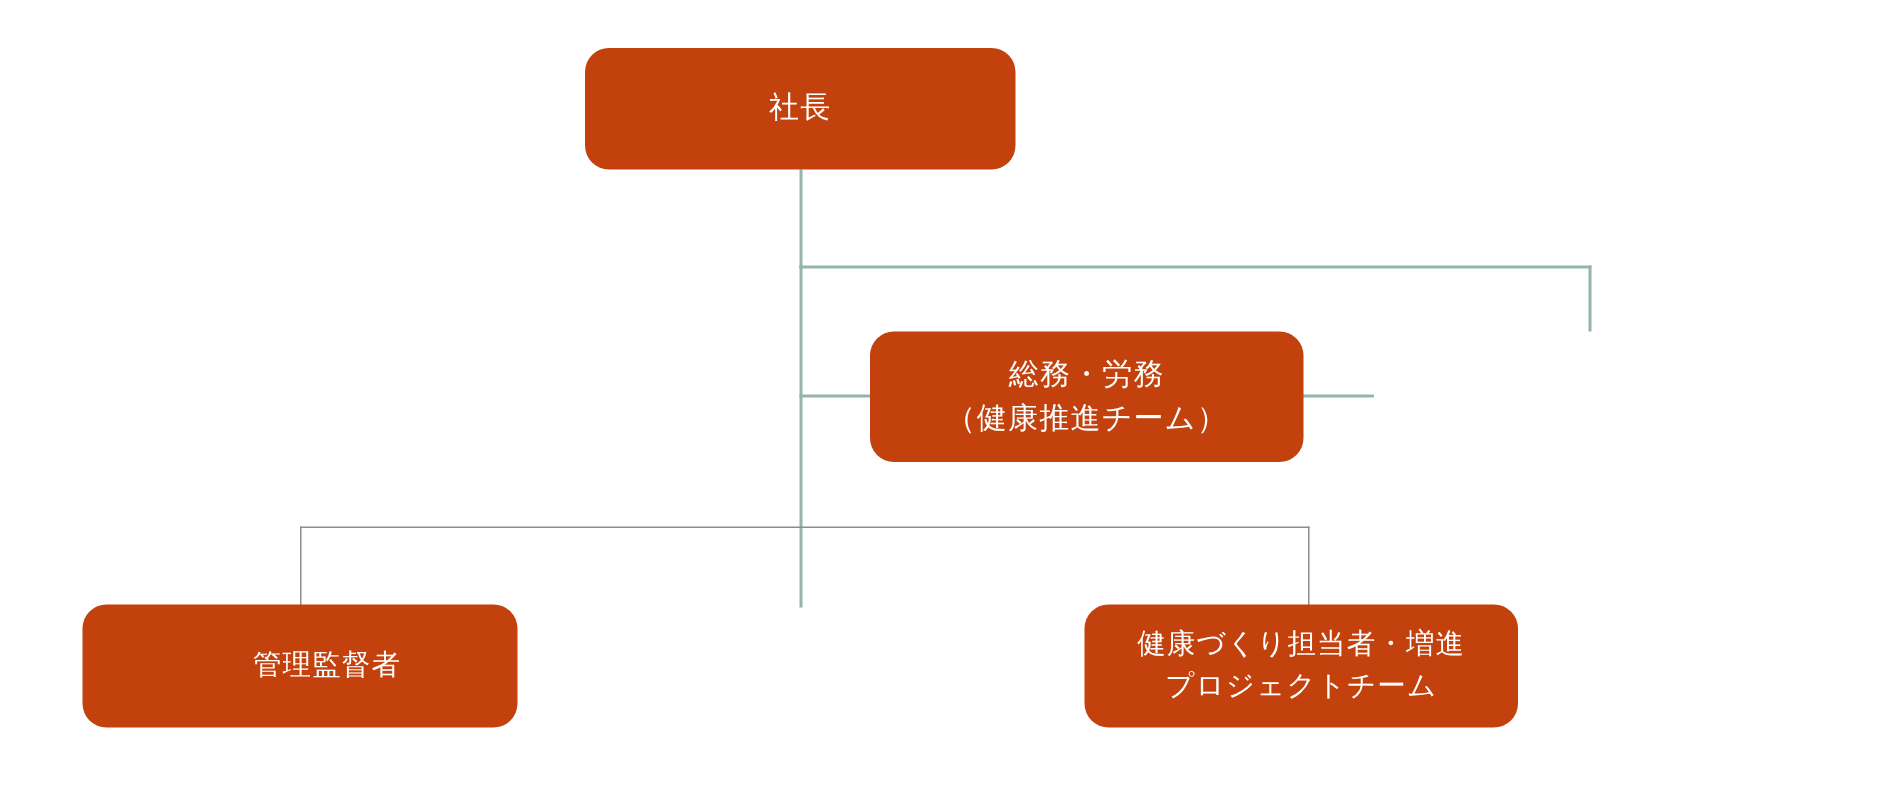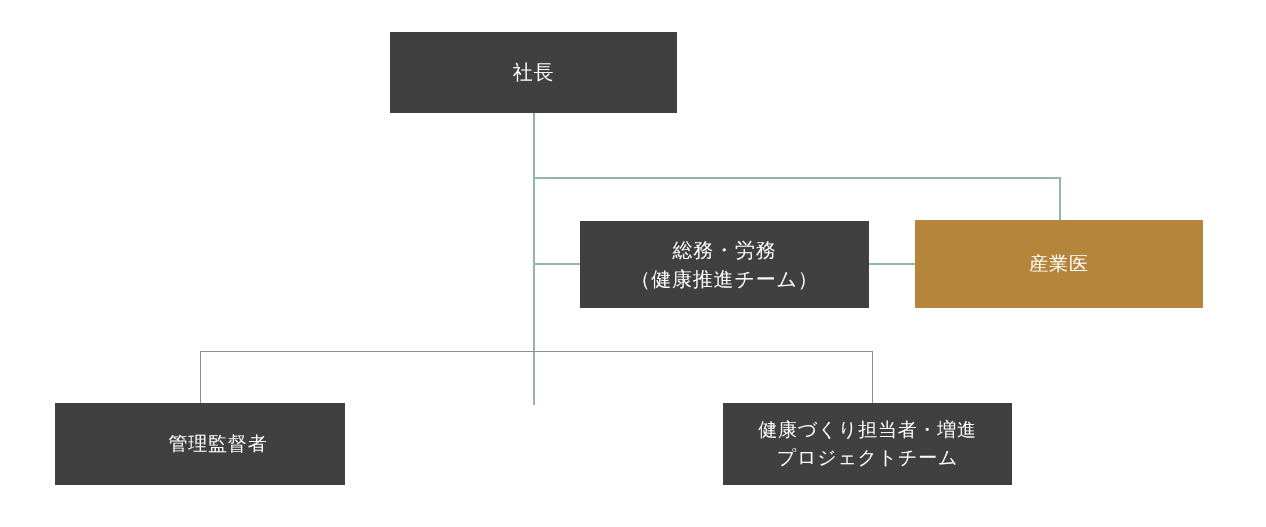--- a/index.html
+++ b/index.html
@@ -31,21 +31,21 @@
     position: absolute;
     box-sizing: border-box;
     display: flex;
     align-items: center;
     justify-content: center;
     text-align: center;
     color: #ffffff;
     letter-spacing: 0.04em;
     line-height: 1.45;
   }
-  .node-green { background: #404040; }
+  .node-green { background: #c2410c; border-radius: 16px; }
   .node-brown { background: #b5853c; }
 
   .node-label {
     display: block;
     white-space: pre-line;
   }
 
   
   #node-president      { left: 390px; top: 32px;  width: 287px; height: 81px;  font-size: 20px; }
   #node-general-affairs{ left: 580px; top: 221px; width: 289px; height: 87px;  font-size: 20px; }
@@ -79,23 +79,20 @@
 
   <div id="node-president" class="node node-green">
     <span class="node-label">社長</span>
   </div>
 
   <div id="node-general-affairs" class="node node-green">
     <span class="node-label">総務・労務
 （健康推進チーム）</span>
   </div>
 
-  <div id="node-occupational" class="node node-brown">
-    <span class="node-label">産業医</span>
-  </div>
 
   <div id="node-supervisor" class="node node-green">
     <span class="node-label">管理監督者</span>
   </div>
 
 
   <div id="node-women-project" class="node node-green">
     <span class="node-label">健康づくり担当者・増進
 プロジェクトチーム</span>
   </div>

